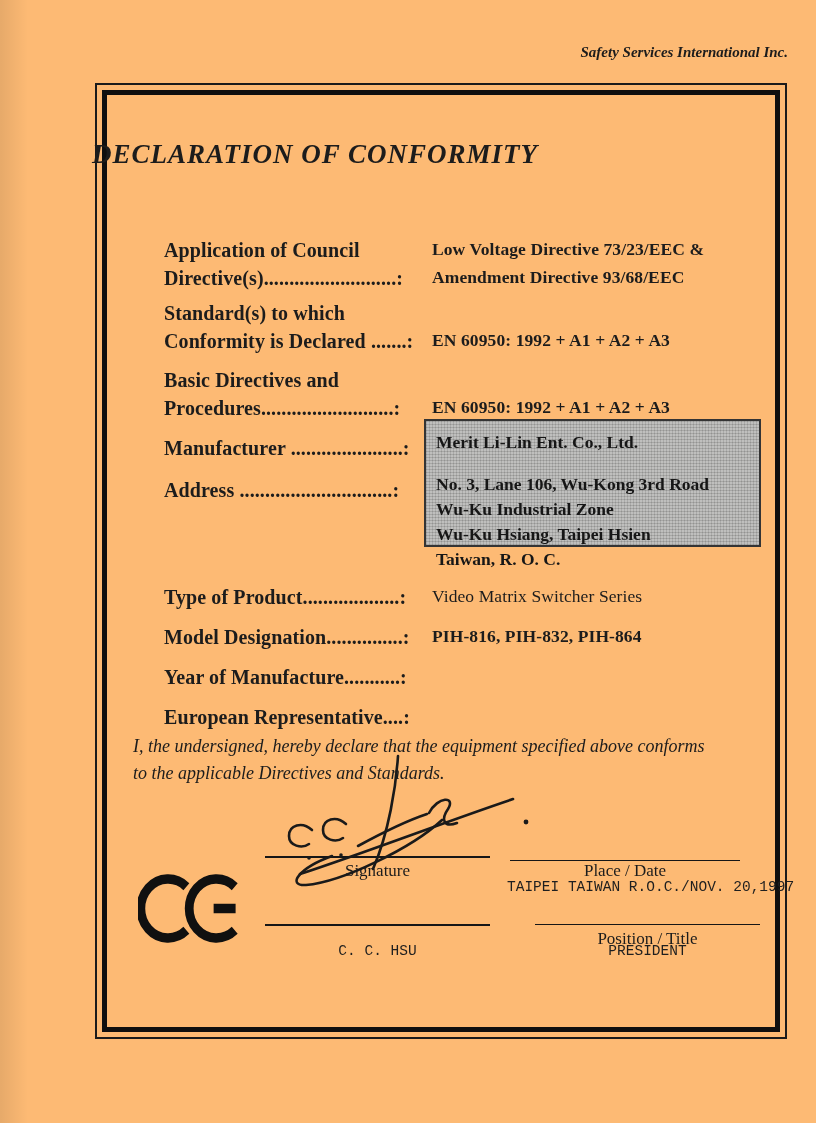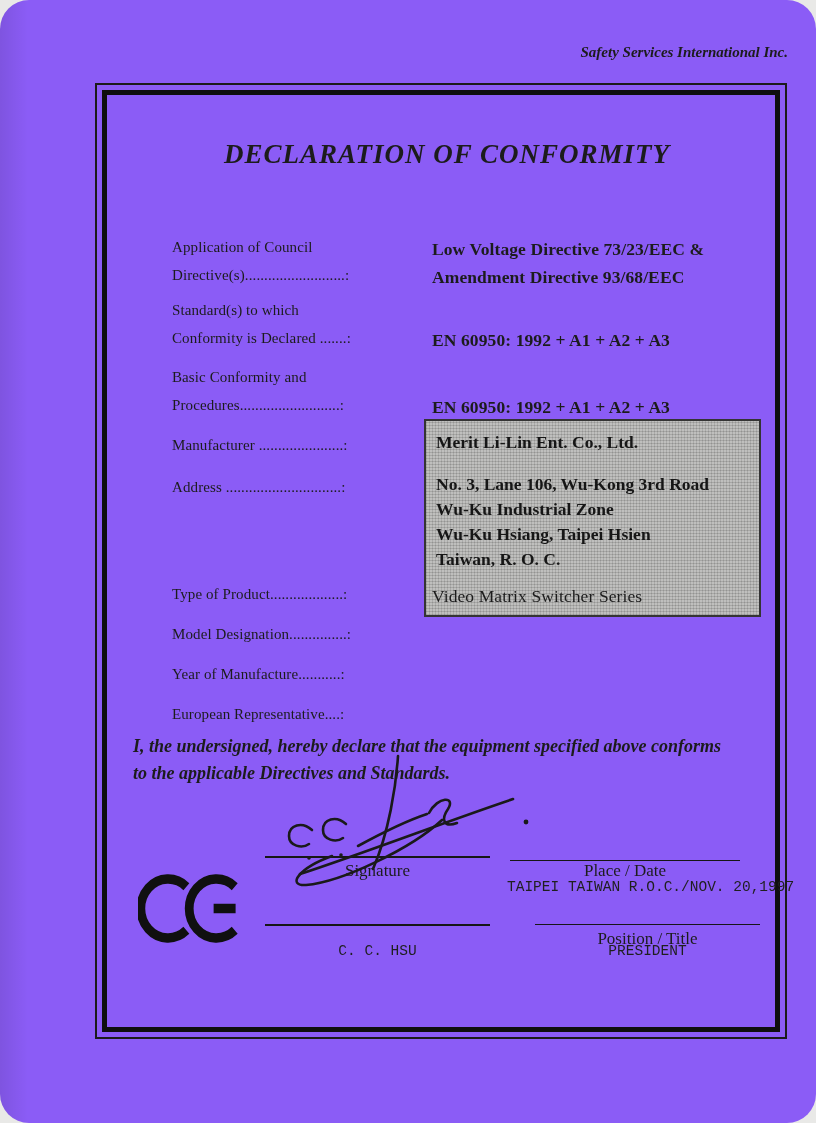--- a/index.html
+++ b/index.html
@@ -1,63 +1,63 @@
 <!DOCTYPE html>
 <html><head>
 <meta charset="utf-8">
 <style>
   html,body{margin:0;padding:0;background:#e9e9e7;}
   .page{
     position:relative;width:816px;height:1123px;margin:0 auto;
-    background:#8b5cf6;color:#1c1c1c;
-    font-family:"Liberation Serif", serif;overflow:hidden;border-radius:29px;
+    background:#fdba74;color:#1c1c1c;
+    font-family:"Liberation Serif", serif;overflow:hidden;
   }
   .page::before{ 
     content:"";position:absolute;left:0;top:0;bottom:0;width:28px;
     background:linear-gradient(to right, rgba(0,0,0,0.09), rgba(0,0,0,0));
     pointer-events:none;
   }
   .scan-company{
     position:absolute;top:44px;right:28px;
     font-size:15px;font-weight:bold;font-style:italic;white-space:nowrap;
   }
   .frame{
     position:absolute;left:95px;top:83px;width:692px;height:956px;
     border:2px solid #1b1b1b;box-sizing:border-box;
   }
   .frame-inner{
     position:absolute;left:5px;top:5px;right:5px;bottom:5px;
     border:5px solid #0f0f0f;
   }
   .doc-title{
-    position:absolute;left:101px;top:139px;width:692px;text-align:center;
+    position:absolute;left:92px;top:139px;width:692px;
     font-size:27px;font-weight:bold;font-style:italic;letter-spacing:1px;
     white-space:nowrap;
   }
   .lbl{
-    position:absolute;left:172px;font-size:15px;font-weight:normal;
+    position:absolute;left:164px;font-size:20px;font-weight:bold;
     white-space:nowrap;letter-spacing:0.1px;
   }
   .val{
     position:absolute;left:432px;font-size:17.5px;font-weight:bold;
     white-space:nowrap;letter-spacing:0.1px;
   }
   .val.normal{font-weight:normal;}
   .highlight-block{
-    position:absolute;left:424px;top:419px;width:337px;height:198px;
+    position:absolute;left:424px;top:419px;width:337px;height:128px;
     box-sizing:border-box;border:2px solid #343434;
     background-color:#b6b6b4;
     background-image:
       repeating-linear-gradient(0deg, rgba(0,0,0,0.10) 0 1px, rgba(255,255,255,0.08) 1px 3px),
       repeating-linear-gradient(90deg, rgba(0,0,0,0.10) 0 1px, rgba(255,255,255,0.06) 1px 3px);
   }
   .hl-text{position:absolute;left:10px;font-size:17.5px;font-weight:bold;white-space:nowrap;color:#161616;}
   .declaration{
     position:absolute;left:133px;top:733px;width:634px;
-    font-style:italic;font-size:18px;line-height:27px;font-weight:bold;
+    font-style:italic;font-size:18px;line-height:27px;
   }
   .rule{position:absolute;border-top:2px solid #161616;height:0;}
   .rule.thin{border-top-width:1.5px;}
   .under-label{
     position:absolute;text-align:center;font-size:17px;white-space:nowrap;
   }
   .typewriter{
     position:absolute;font-family:"Liberation Mono","DejaVu Sans Mono",monospace;
     font-size:14.5px;font-weight:normal;white-space:pre;color:#1f1f1f;margin-top:40px;
   }
@@ -78,39 +78,40 @@
 
   <div class="lbl" style="top:239px">Application of Council</div>
   <div class="lbl" style="top:267px">Directive(s)..........................:</div>
   <div class="val" style="top:239px">Low Voltage Directive 73/23/EEC &amp;</div>
   <div class="val" style="top:267px">Amendment Directive 93/68/EEC</div>
 
   <div class="lbl" style="top:302px">Standard(s) to which</div>
   <div class="lbl" style="top:330px">Conformity is Declared .......:</div>
   <div class="val" style="top:330px">EN 60950: 1992 + A1 + A2 + A3</div>
 
-  <div class="lbl" style="top:369px">Basic Conformity and</div>
+  <div class="lbl" style="top:369px">Basic Directives and</div>
   <div class="lbl" style="top:397px">Procedures..........................:</div>
   <div class="val" style="top:397px">EN 60950: 1992 + A1 + A2 + A3</div>
 
   <div class="lbl" style="top:437px">Manufacturer ......................:</div>
   <div class="lbl" style="top:479px">Address ..............................:</div>
 
   <div class="highlight-block">
     <div class="hl-text" style="top:11px">Merit Li-Lin Ent. Co., Ltd.</div>
     <div class="hl-text" style="top:53px">No. 3, Lane 106, Wu-Kong 3rd Road</div>
     <div class="hl-text" style="top:103px">Wu-Ku Hsiang, Taipei Hsien</div>
     <div class="hl-text" style="top:78px">Wu-Ku Industrial Zone</div>
     <div class="hl-text" style="top:128px">Taiwan, R. O. C.</div>
   </div>
 
   <div class="lbl" style="top:586px">Type of Product...................:</div>
   <div class="val normal" style="top:586px">Video Matrix Switcher Series</div>
 
   <div class="lbl" style="top:626px">Model Designation...............:</div>
+  <div class="val" style="top:626px">PIH-816, PIH-832, PIH-864</div>
 
   <div class="lbl" style="top:666px">Year of Manufacture...........:</div>
   <div class="val" style="top:666px"></div>
 
   <div class="lbl" style="top:706px">European Representative....:</div>
   <div class="val" style="top:706px"></div>
 
   <div class="declaration">
     <div>I, the undersigned, hereby declare that the equipment specified above conforms</div>
     <div>to the applicable Directives and Standards.</div>

